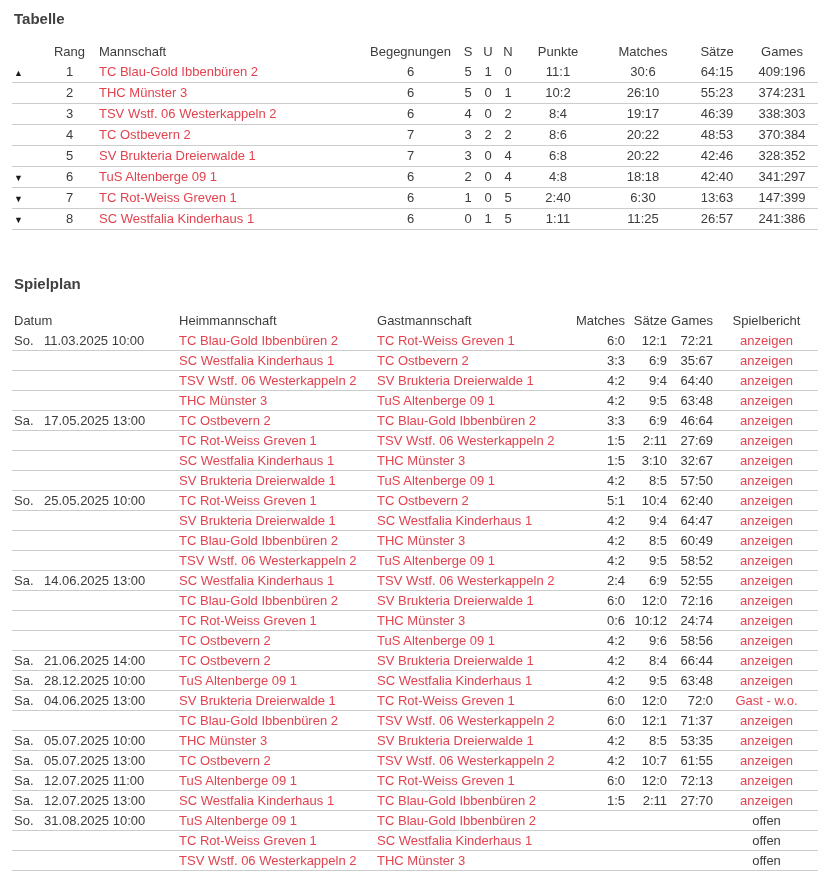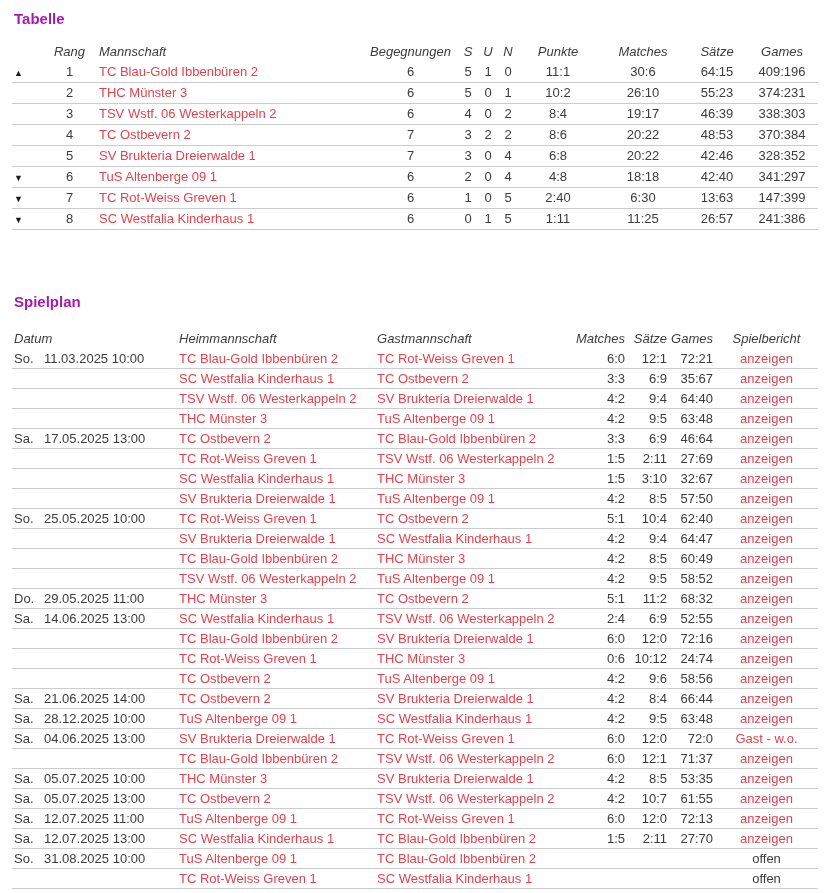--- a/index.html
+++ b/index.html
@@ -4,32 +4,32 @@
 <style>
   * { box-sizing: border-box; margin: 0; padding: 0; }
   html, body { background: #ffffff; }
   body {
     width: 830px; height: 893px; overflow: hidden;
     font-family: "Liberation Sans", "DejaVu Sans", sans-serif;
     color: #3c3c3c;
     padding: 8px 12px 0 12px;
   }
   .section-title {
-    font-size: 15px; font-weight: bold; color: #a21caf;
+    font-size: 15px; font-weight: bold; color: #404040;
     line-height: 18px; margin-left: 2px;
   }
   #tabelle-title { margin-top: 2px; margin-bottom: 13px; }
-  #spielplan-title { margin-top: 63px; margin-bottom: 18px; }
+  #spielplan-title { margin-top: 45px; margin-bottom: 18px; }
   table {
     width: 806px; border-collapse: collapse; table-layout: fixed;
     font-size: 13px; color: #3c3c3c;
   }
   th { font-weight: normal; color: #3c3c3c; white-space: nowrap; overflow: hidden; }
   td { white-space: nowrap; overflow: hidden; }
-  thead tr { height: 20px; font-style: italic; }
+  thead tr { height: 20px; }
   tbody td { border-bottom: 1px solid #cccccc; }
   .t-tabelle tbody tr { height: 21px; }
   .t-spielplan tbody tr { height: 20px; }
   .al { text-align: left; padding-left: 2px; }
   .ac { text-align: center; }
   .ar { text-align: right; padding-right: 2px; }
   .link { color: #e2434f; cursor: pointer; text-decoration: none; }
   .trend { font-size: 9px; color: #1a1a1a; line-height: 1; }
 </style>
 </head>
@@ -332,30 +332,20 @@
     <td class="al"></td>
     <td class="al"></td>
     <td class="al"><span class="link">TSV Wstf. 06 Westerkappeln 2</span></td>
     <td class="al"><span class="link">TuS Altenberge 09 1</span></td>
     <td class="ar">4:2</td>
     <td class="ar">9:5</td>
     <td class="ar">58:52</td>
     <td class="ac"><span class="link">anzeigen</span></td>
   </tr>
 
-  <tr>
-    <td class="al">Do.</td>
-    <td class="al">29.05.2025 11:00</td>
-    <td class="al"><span class="link">THC Münster 3</span></td>
-    <td class="al"><span class="link">TC Ostbevern 2</span></td>
-    <td class="ar">5:1</td>
-    <td class="ar">11:2</td>
-    <td class="ar">68:32</td>
-    <td class="ac"><span class="link">anzeigen</span></td>
-  </tr>
 
   <tr>
     <td class="al">Sa.</td>
     <td class="al">14.06.2025 13:00</td>
     <td class="al"><span class="link">SC Westfalia Kinderhaus 1</span></td>
     <td class="al"><span class="link">TSV Wstf. 06 Westerkappeln 2</span></td>
     <td class="ar">2:4</td>
     <td class="ar">6:9</td>
     <td class="ar">52:55</td>
     <td class="ac"><span class="link">anzeigen</span></td>

